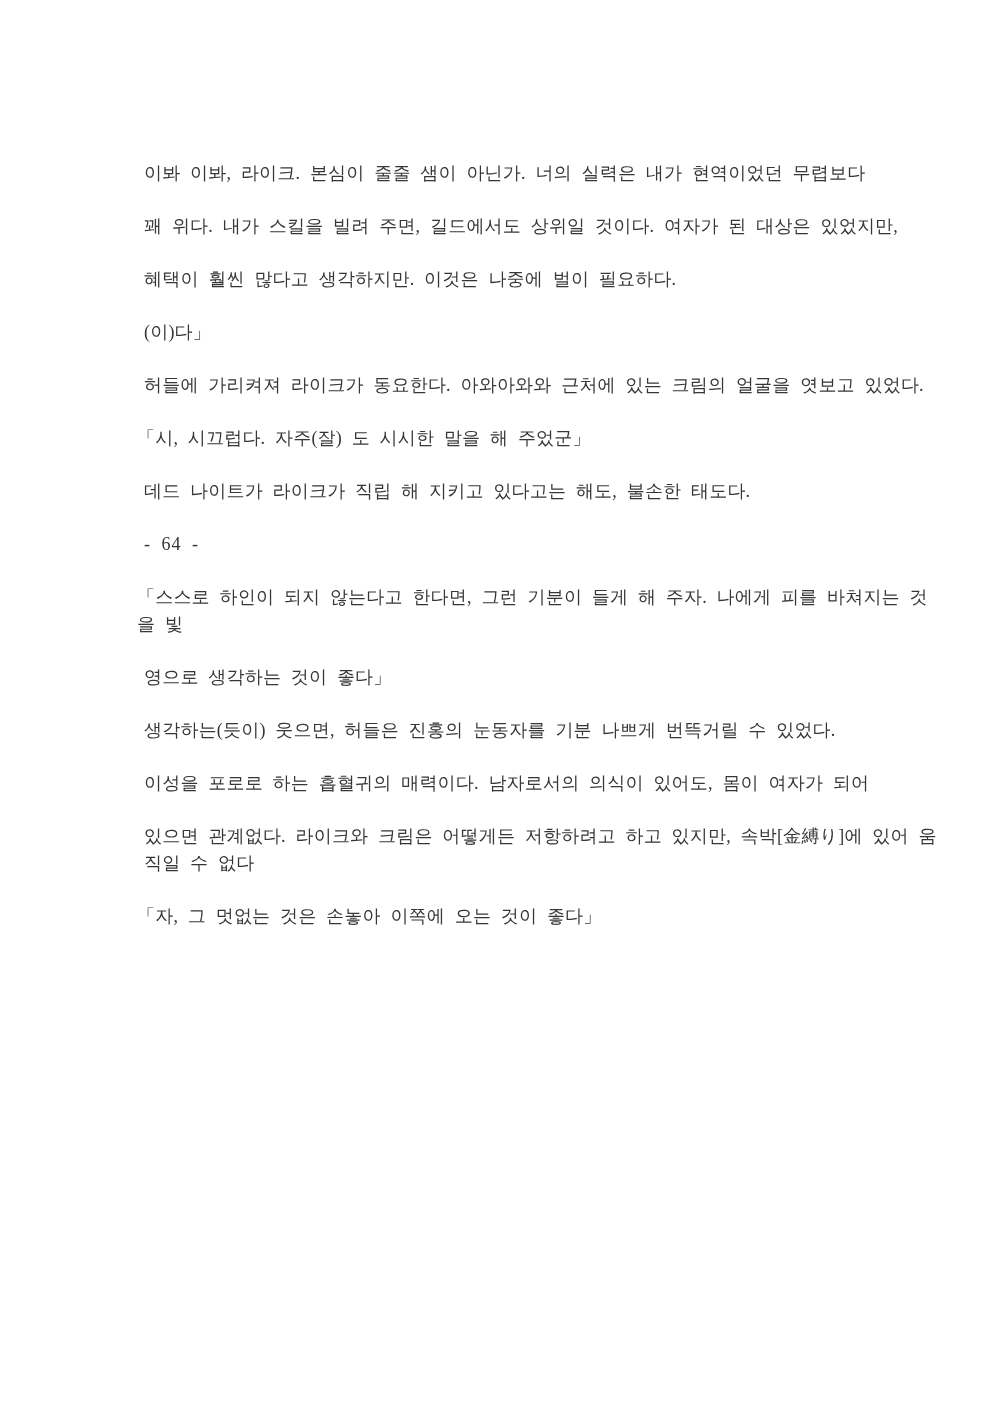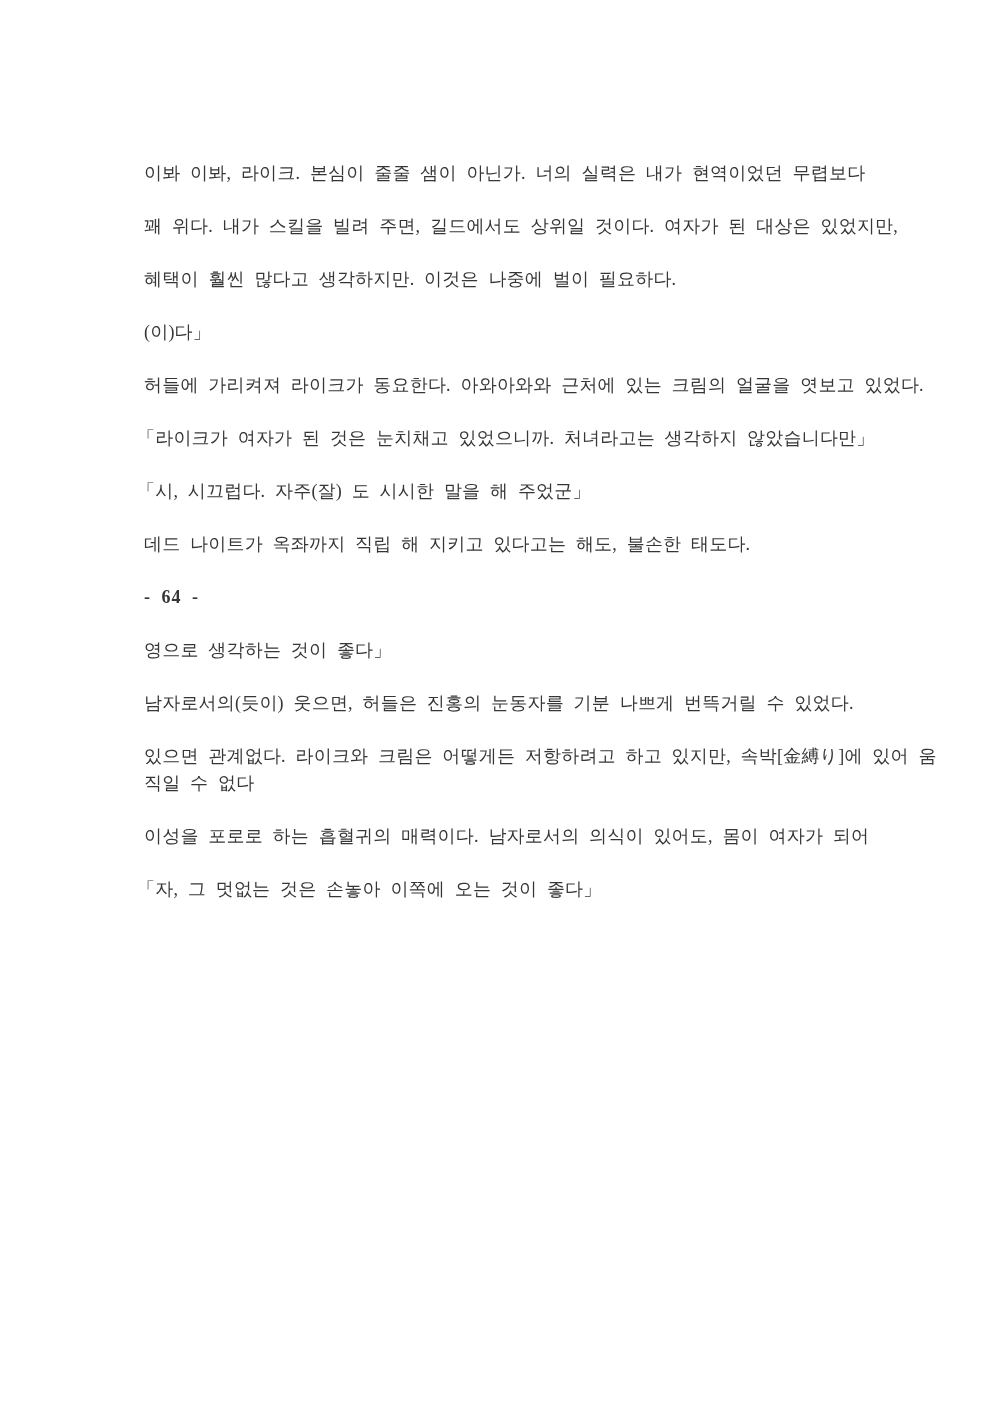--- a/index.html
+++ b/index.html
@@ -27,21 +27,20 @@
   }
   .para.indent {
     margin-left: 7px;
   }
   .line {
     line-height: 27px;
     white-space: nowrap;
   }
   .para.marker .line {
     letter-spacing: 1px;
-    font-weight: bold;
   }
 </style>
 </head>
 <body>
 
 <main class="doc">
     <div class="para indent">
       <div class="line">이봐 이봐, 라이크. 본심이 줄줄 샘이 아닌가. 너의 실력은 내가 현역이었던 무렵보다</div>
     </div>
     <div class="para indent">
@@ -50,40 +49,41 @@
     <div class="para indent">
       <div class="line">혜택이 훨씬 많다고 생각하지만. 이것은 나중에 벌이 필요하다.</div>
     </div>
     <div class="para indent">
       <div class="line">(이)다」</div>
     </div>
     <div class="para indent">
       <div class="line">허들에 가리켜져 라이크가 동요한다. 아와아와와 근처에 있는 크림의 얼굴을 엿보고 있었다.</div>
     </div>
     <div class="para">
-      <div class="line">「라이크가 여자가 된 것은 눈치채고 있었으니까. 처녀라고는 생각하지 않았습니다만」</div>
-    </div>
-    <div class="para">
       <div class="line">「시, 시끄럽다. 자주(잘) 도 시시한 말을 해 주었군」</div>
     </div>
     <div class="para indent">
-      <div class="line">데드 나이트가 옥좌까지 직립 해 지키고 있다고는 해도, 불손한 태도다.</div>
+      <div class="line">데드 나이트가 라이크가 직립 해 지키고 있다고는 해도, 불손한 태도다.</div>
     </div>
     <div class="para indent marker">
       <div class="line">- 64 -</div>
+    </div>
+    <div class="para">
+      <div class="line">「스스로 하인이 되지 않는다고 한다면, 그런 기분이 들게 해 주자. 나에게 피를 바쳐지는 것</div>
+      <div class="line">을 빛</div>
     </div>
     <div class="para indent">
       <div class="line">영으로 생각하는 것이 좋다」</div>
     </div>
     <div class="para indent">
-      <div class="line">남자로서의(듯이) 웃으면, 허들은 진홍의 눈동자를 기분 나쁘게 번뜩거릴 수 있었다.</div>
+      <div class="line">생각하는(듯이) 웃으면, 허들은 진홍의 눈동자를 기분 나쁘게 번뜩거릴 수 있었다.</div>
+    </div>
+    <div class="para indent">
+      <div class="line">이성을 포로로 하는 흡혈귀의 매력이다. 남자로서의 의식이 있어도, 몸이 여자가 되어</div>
     </div>
     <div class="para indent">
       <div class="line">있으면 관계없다. 라이크와 크림은 어떻게든 저항하려고 하고 있지만, 속박[金縛り]에 있어 움</div>
       <div class="line">직일 수 없다</div>
-    </div>
-    <div class="para indent">
-      <div class="line">이성을 포로로 하는 흡혈귀의 매력이다. 남자로서의 의식이 있어도, 몸이 여자가 되어</div>
     </div>
     <div class="para">
       <div class="line">「자, 그 멋없는 것은 손놓아 이쪽에 오는 것이 좋다」</div>
     </div>
   </main>
 
 </body></html>

